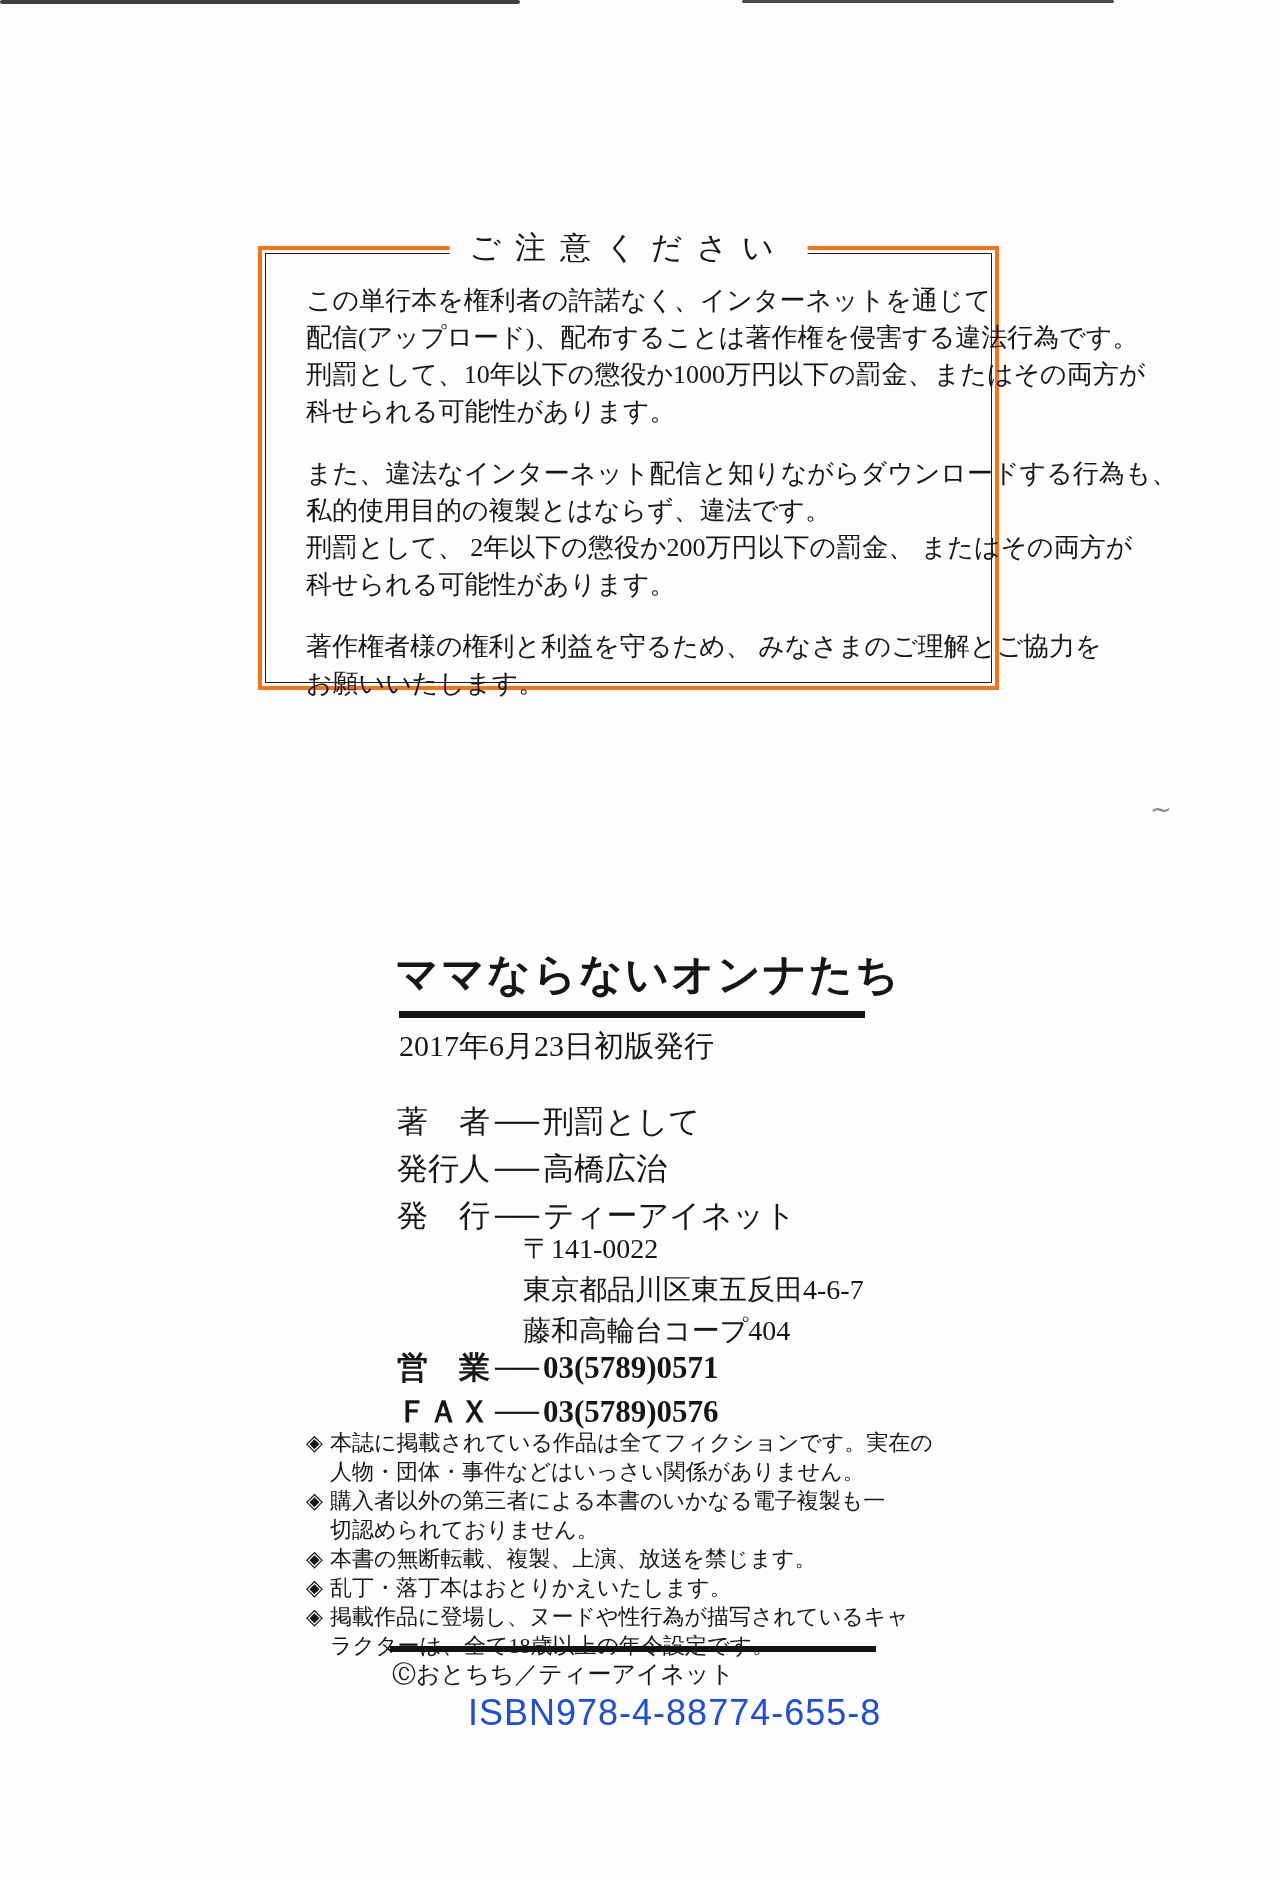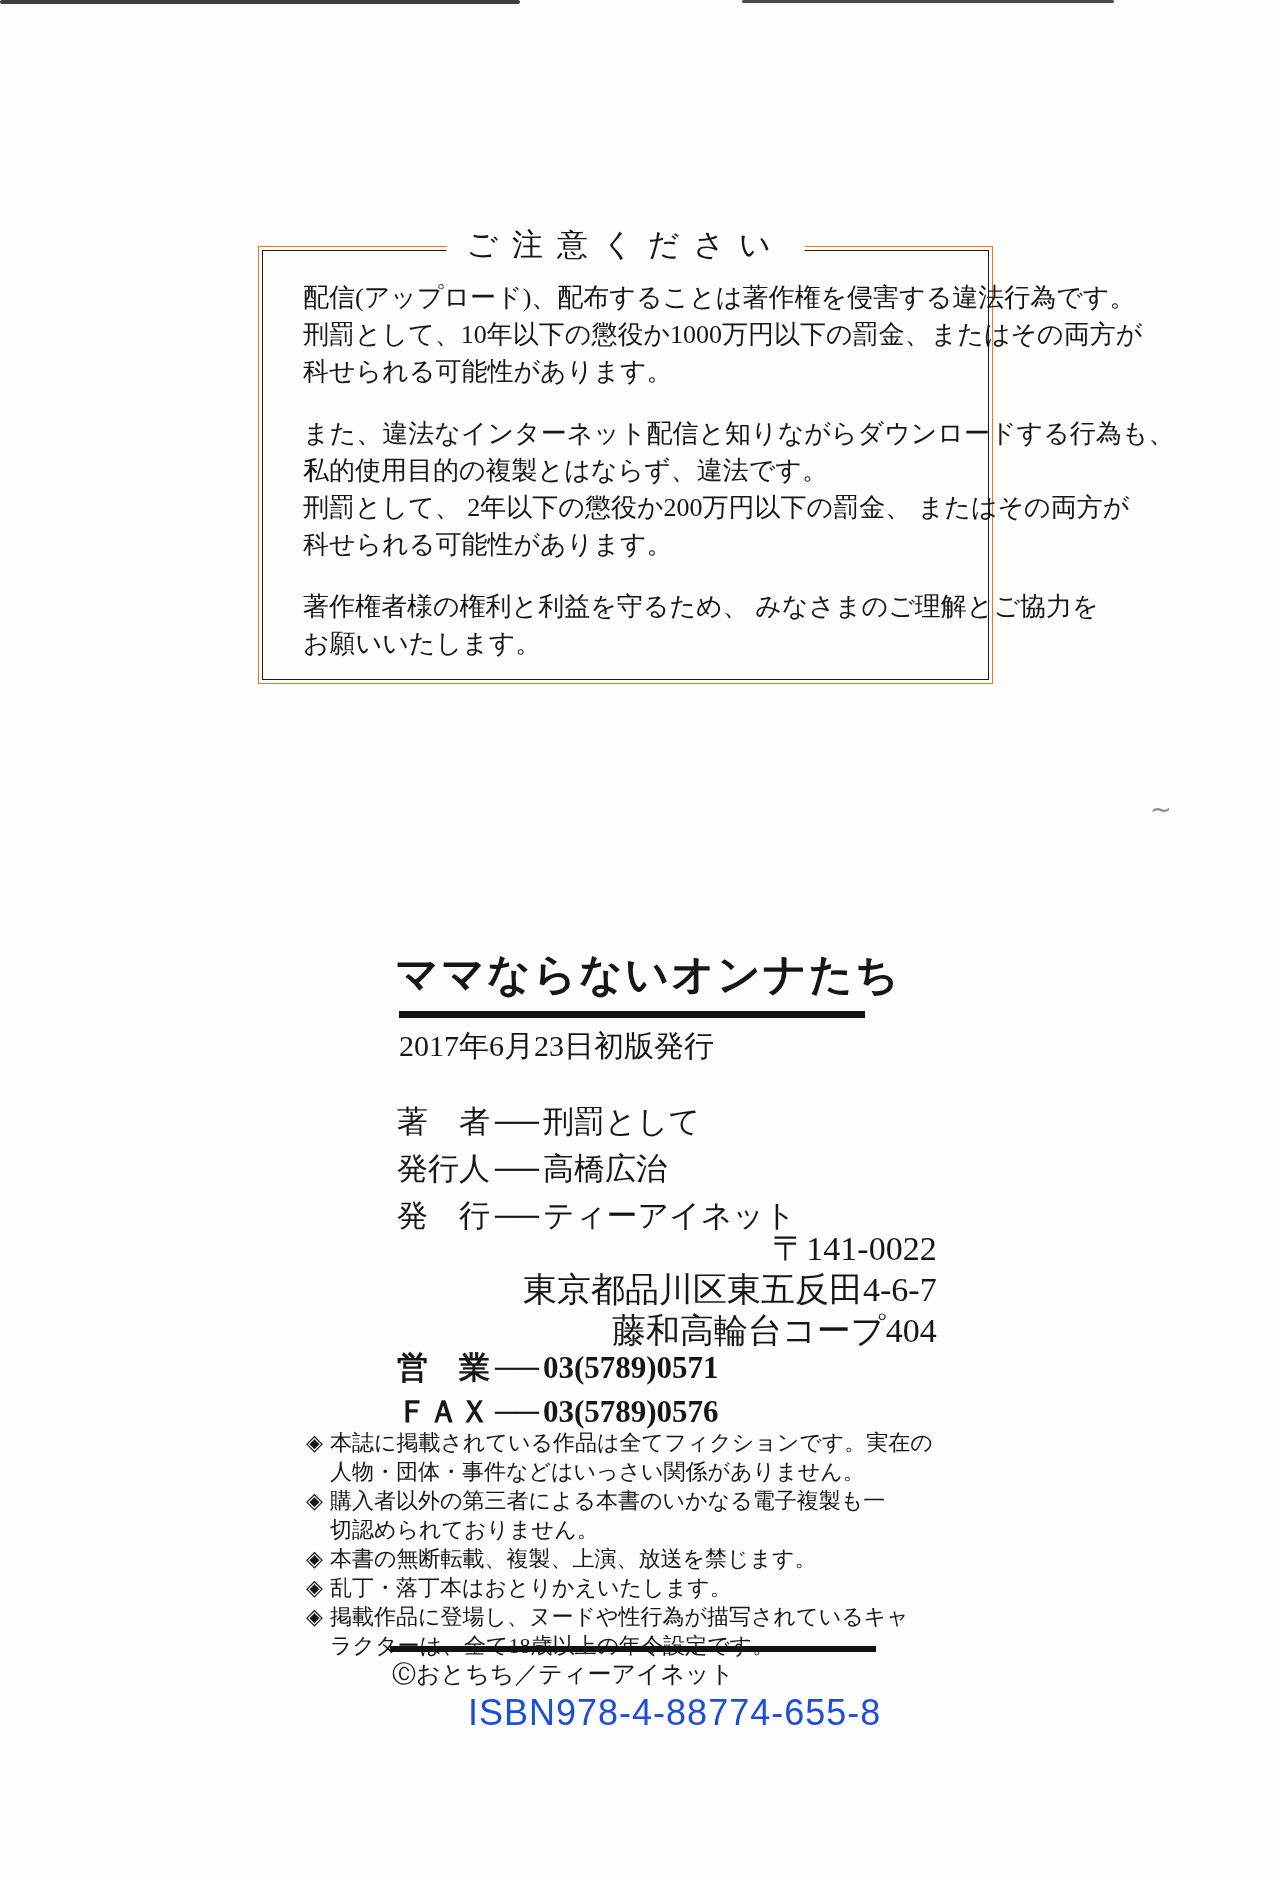--- a/index.html
+++ b/index.html
@@ -12,21 +12,21 @@
   .a1 { left:0; top:0; width:520px; height:4px; opacity:.85; }
   .a2 { left:742px; top:0; width:372px; height:3px; opacity:.8; }
   .artifact-tilde {
     position:absolute; left:1150px; top:794px; color:#8a8a8a;
     font-size:26px; font-family:"DejaVu Sans",sans-serif;
   }
 
   
   .notice-box {
     position:absolute; left:258px; top:246px; width:733px; height:436px;
-    border:1px solid #f97316;
+    border:4px solid #f97316;
   }
   .notice-box::before {
     content:""; position:absolute; inset:3px;
     border:1px solid #1a1a1a; pointer-events:none;
   }
   .notice-title {
     position:absolute; top:-23px; left:50%; transform:translateX(-50%);
     background:#fdfdfd; padding:0 20px; white-space:nowrap;
     font-size:31px; letter-spacing:14px; font-weight:500; z-index:2;
   }
@@ -42,21 +42,21 @@
   .rule { position:absolute; background:#121212; }
   .rule1 { left:399px; top:1011px; width:466px; height:7px; }
   .rule2 { left:390px; top:1646px; width:486px; height:6px; }
   .edition-date { position:absolute; left:399px; top:1026px; font-size:30px; white-space:nowrap; }
 
   .credits  { position:absolute; left:397px; top:1098px; font-size:31px; line-height:47px; }
   .contacts { position:absolute; left:397px; top:1346px; font-size:31px; line-height:44px;font-weight:bold; }
   .credit-row { white-space:nowrap; }
   .c-label { display:inline-block; min-width:96px; }
   .c-dash  { margin:0 4px 0 2px; }
-  .address { position:absolute; left:523px; top:1228px; font-size:34px; line-height:41px;text-align:right; }
+  .address { position:absolute; left:523px; top:1228px; font-size:28px; line-height:41px; }
   .address-line { white-space:nowrap; }
 
   .notes { position:absolute; left:306px; top:1428px; width:580px; font-size:22px; line-height:29px; }
   .note { padding-left:24px; }
   .note-marker { display:inline-block; width:24px; margin-left:-24px; }
   .note-line { white-space:nowrap; }
 
   .copyright { position:absolute; left:392px; top:1658px; font-size:24px; white-space:nowrap; }
   .isbn {
     position:absolute; left:468px; top:1692px; font-size:36px; letter-spacing:1px;
@@ -68,20 +68,21 @@
 
 <div class="page">
 
   <div class="scan-artifact a1"></div>
   <div class="scan-artifact a2"></div>
 
   <div class="notice-box">
     <div class="notice-title">ご注意ください</div>
     <div class="nb-body">
       <div class="nb-para">
+        <div class="nb-line">この単行本を権利者の許諾なく、インターネットを通じて</div>
         <div class="nb-line">配信(アップロード)、配布することは著作権を侵害する違法行為です。</div>
         <div class="nb-line">刑罰として、10年以下の懲役か1000万円以下の罰金、またはその両方が</div>
         <div class="nb-line">科せられる可能性があります。</div>
       </div>
       <div class="nb-para">
         <div class="nb-line">また、違法なインターネット配信と知りながらダウンロードする行為も、</div>
         <div class="nb-line">私的使用目的の複製とはならず、違法です。</div>
         <div class="nb-line">刑罰として、 2年以下の懲役か200万円以下の罰金、 またはその両方が</div>
         <div class="nb-line">科せられる可能性があります。</div>
       </div>

